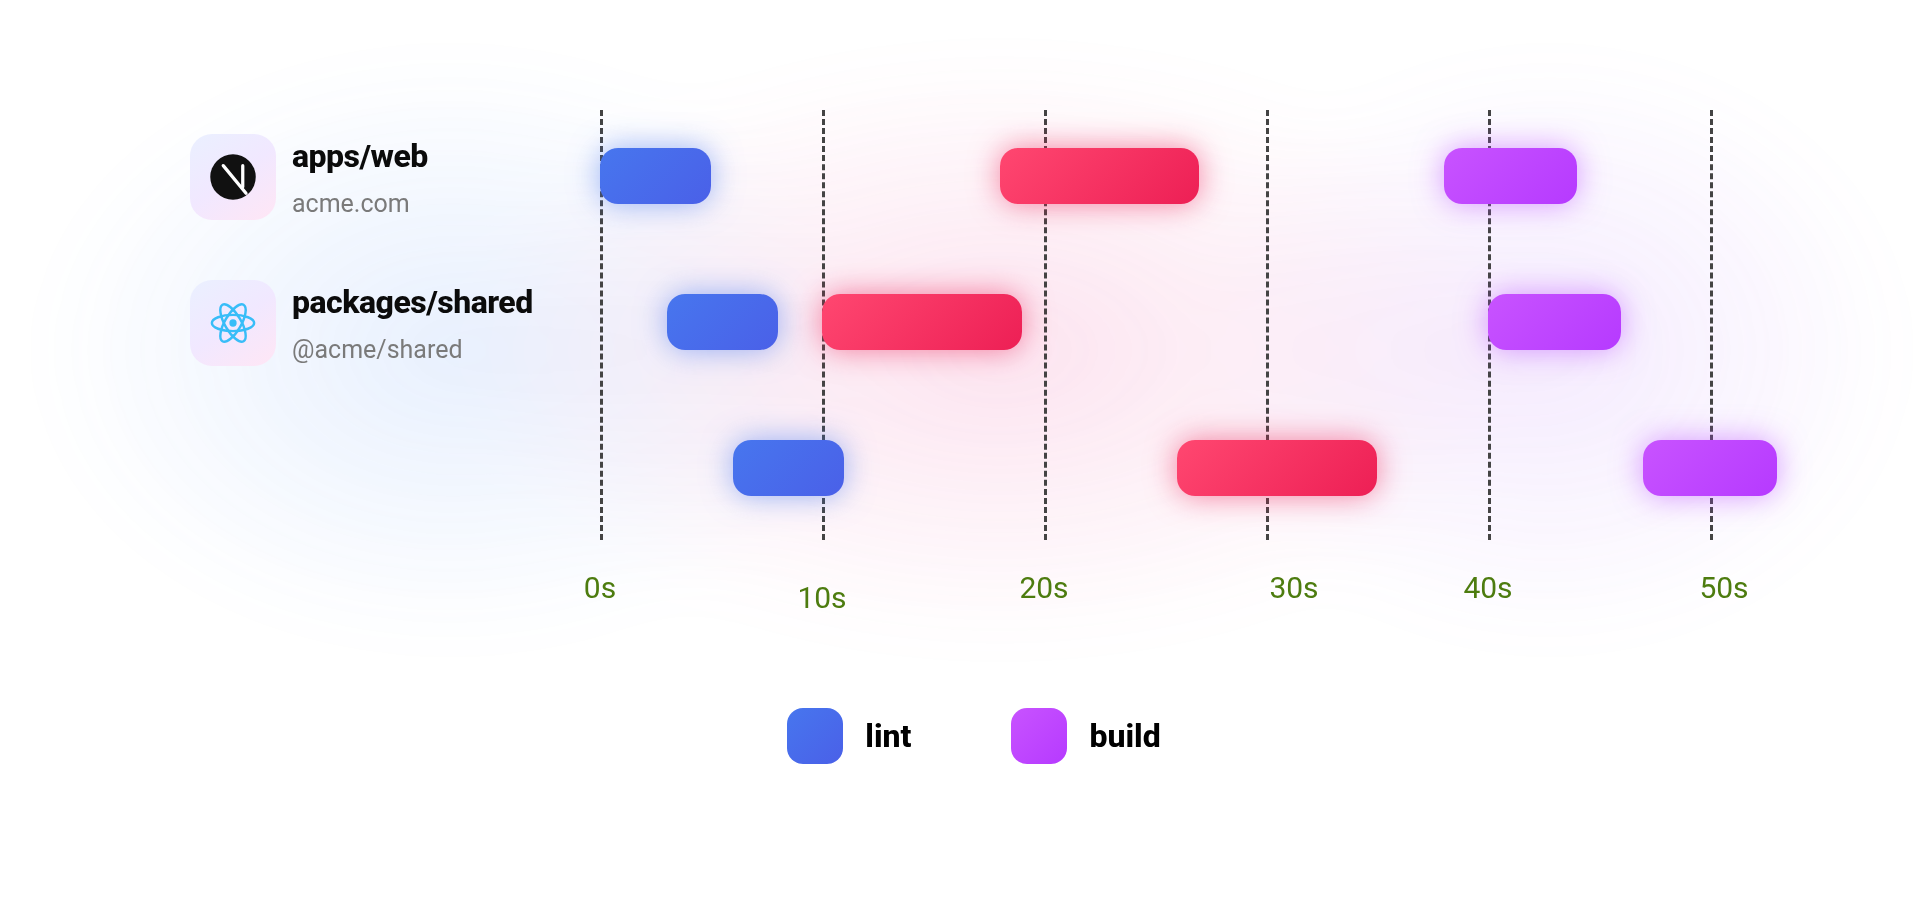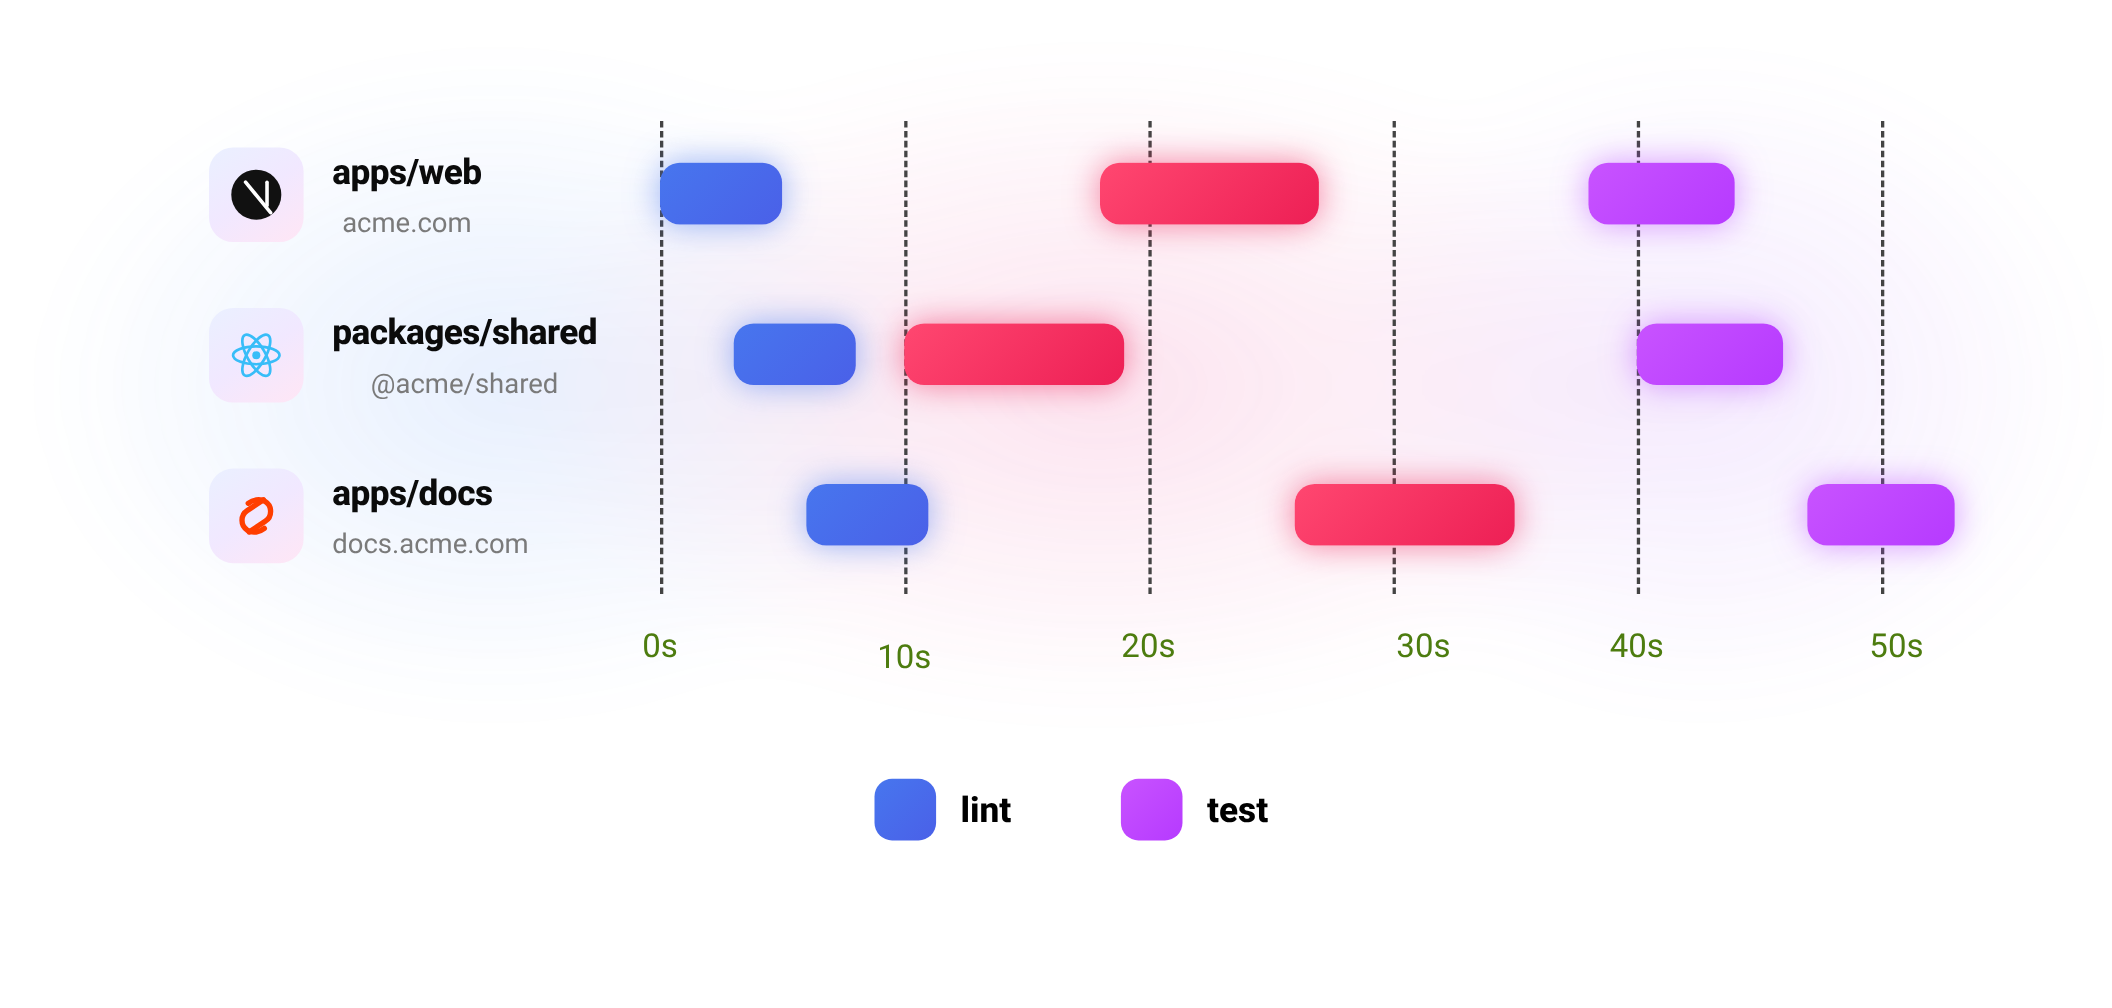--- a/index.html
+++ b/index.html
@@ -28,21 +28,21 @@
     filter: blur(30px);
     opacity: 0.55;
   }
 
   
   .project-row {
     position: absolute;
     left: 190px;
     display: flex;
     align-items: center;
-    gap: 26px;
+    gap: 16px;
   }
   .project-icon {
     width: 86px;
     height: 86px;
     border-radius: 22px;
     background: linear-gradient(145deg, #eaf0ff 0%, #f1e8ff 50%, #ffe6f5 100%);
     display: flex;
     align-items: center;
     justify-content: center;
     flex: 0 0 auto;
@@ -55,21 +55,20 @@
     font-size: 32px;
     font-weight: 800;
     color: #0b0b0b;
     letter-spacing: -0.5px;
   }
   .project-sub {
     font-size: 25px;
     font-weight: 400;
     color: #7a7a7a;
     margin-top: 14px;
-    text-align: center;
   }
   .row-0 { top: 134px; }
   .row-1 { top: 280px; }
   .row-2 { top: 426px; }
 
   
   .timeline {
     position: absolute;
     left: 600px;   
     top: 110px;
@@ -168,34 +167,20 @@
         </g>
         <circle cx="32" cy="32" r="4.5" fill="#38bdf8"></circle>
       </svg>
     </div>
     <div class="project-text">
       <span class="project-title">packages/shared</span>
       <span class="project-sub">@acme/shared</span>
     </div>
   </div>
 
-  <div class="project-row row-2">
-    <div class="project-icon">
-      <svg class="icon-svg" viewBox="0 0 64 64">
-        <g fill="none" stroke="#ff3e00" stroke-width="6" stroke-linecap="round" stroke-linejoin="round">
-          <path d="M40 14 L22 26 C14 31 14 43 22 48 C28 52 36 50 41 46"></path>
-          <path d="M24 50 L42 38 C50 33 50 21 42 16 C36 12 28 14 23 18"></path>
-        </g>
-      </svg>
-    </div>
-    <div class="project-text">
-      <span class="project-title">apps/docs</span>
-      <span class="project-sub">docs.acme.com</span>
-    </div>
-  </div>
 
   <div class="timeline" id="timeline">
       <div class="gridline" style="left: 0px;"></div>
       <div class="tick-label" style="left: 0px;">0s</div>
       <div class="gridline" style="left: 222px;"></div>
       <div class="tick-label" style="left: 222px; margin-top: 10px;">10s</div>
       <div class="gridline" style="left: 444px;"></div>
       <div class="tick-label" style="left: 444px;">20s</div>
       <div class="gridline" style="left: 666px;"></div>
       <div class="tick-label" style="left: 666px; margin-left: 28px;">30s</div>
@@ -214,16 +199,16 @@
       <div class="bar bar-test brow-2" style="left: 1043.4px; width: 133.2px;"></div>
     </div>
 
   <div class="legend">
     <div class="legend-item">
       <div class="swatch swatch-lint"></div>
       <span class="legend-label">lint</span>
     </div>
     <div class="legend-item">
       <div class="swatch swatch-test"></div>
-      <span class="legend-label">test</span>
+      <span class="legend-label">build</span>
     </div>
   </div>
 </div>
 
 </body></html>

